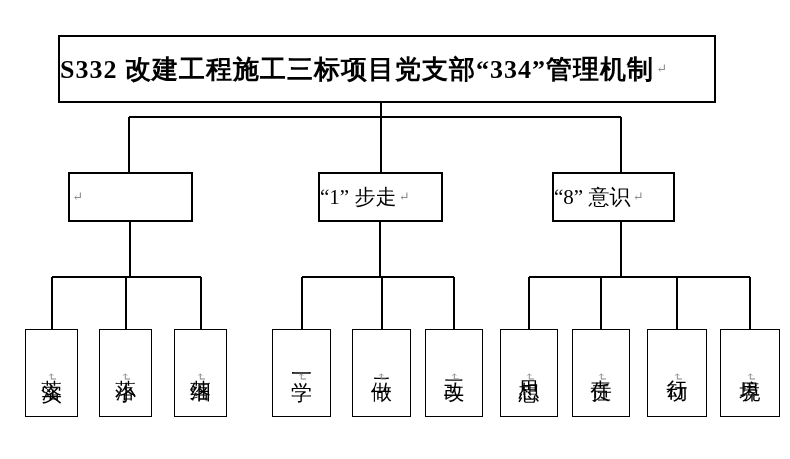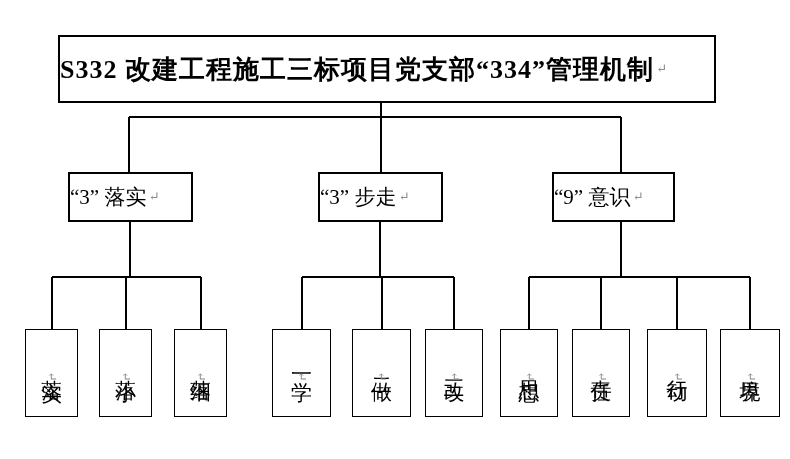--- a/index.html
+++ b/index.html
@@ -107,29 +107,28 @@
 
     <path d="M621 222 L621 277 M529 277 L750 277 M529 277 L529 329 M601 277 L601 329 M677 277 L677 329 M750 277 L750 329" stroke="#000000" stroke-width="2" fill="none"></path>
   </svg>
 
   <div class="box root-box">
     <span>S332 改建工程施工三标项目党支部“334”管理机制</span>
     <span class="ret">↵</span>
   </div>
 
   <div class="box l2-box l2-b0">
-    <span>“3” 落实</span>
     <span class="ret">↵</span>
   </div>
   <div class="box l2-box l2-b1">
-    <span>“3” 步走</span>
+    <span>“1” 步走</span>
     <span class="ret">↵</span>
   </div>
   <div class="box l2-box l2-b2">
-    <span>“9” 意识</span>
+    <span>“8” 意识</span>
     <span class="ret">↵</span>
   </div>
 
   <div class="box l3-box c00">
     <span class="vtext">落实</span>
     <span class="ret ret-v">↵</span>
   </div>
   <div class="box l3-box c01">
     <span class="vtext">落小</span>
     <span class="ret ret-v">↵</span>

